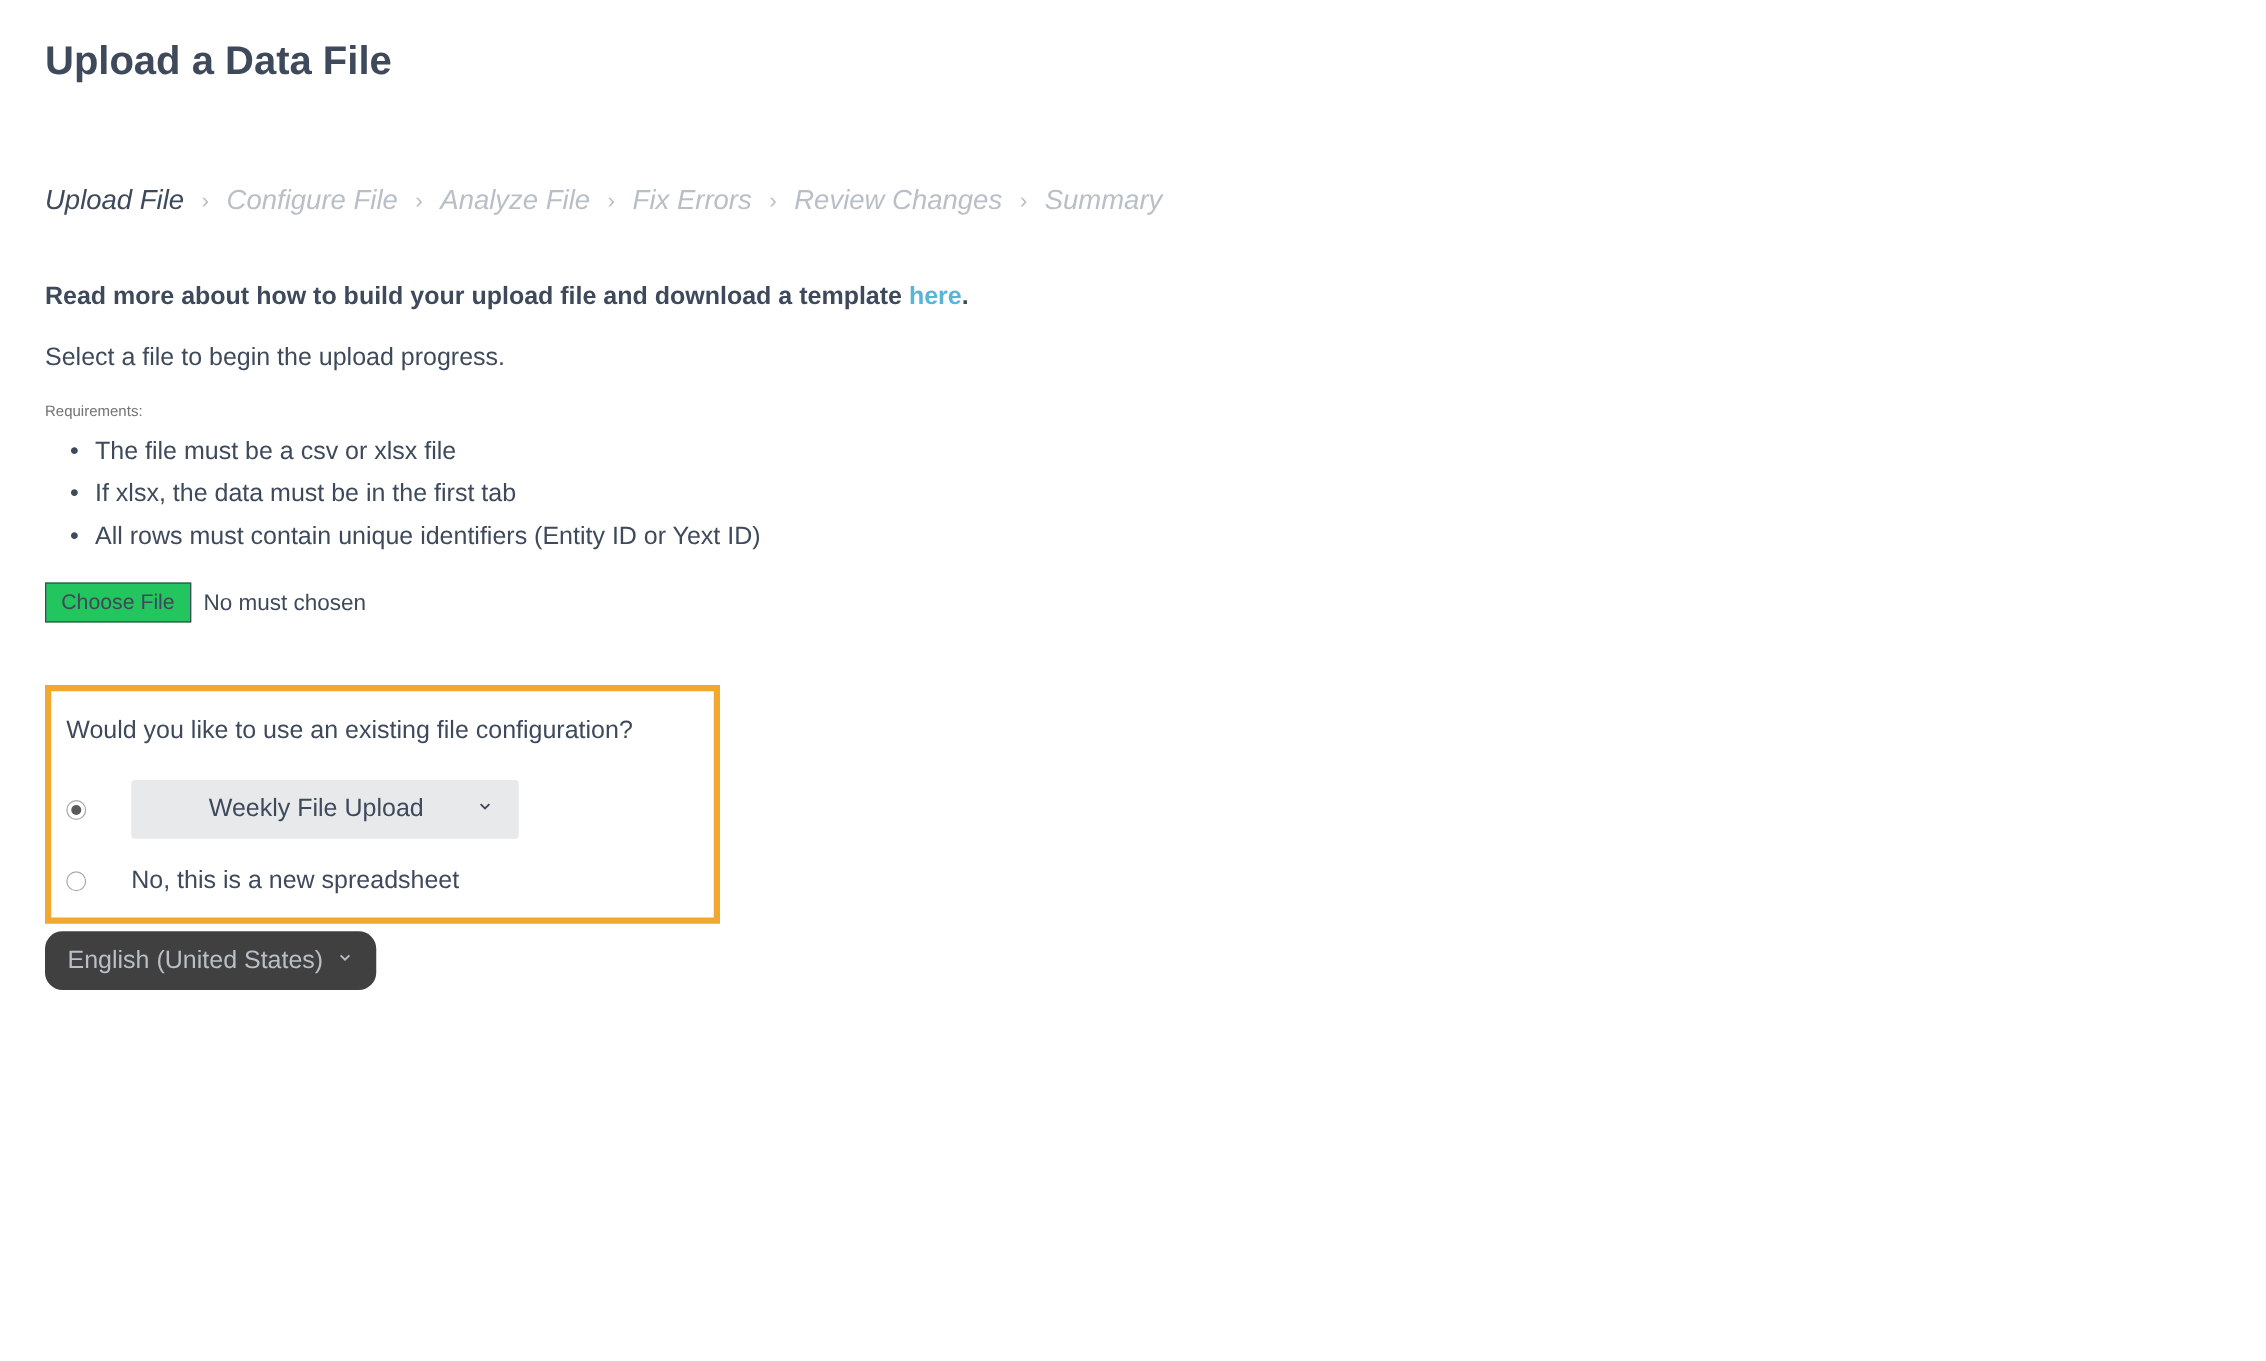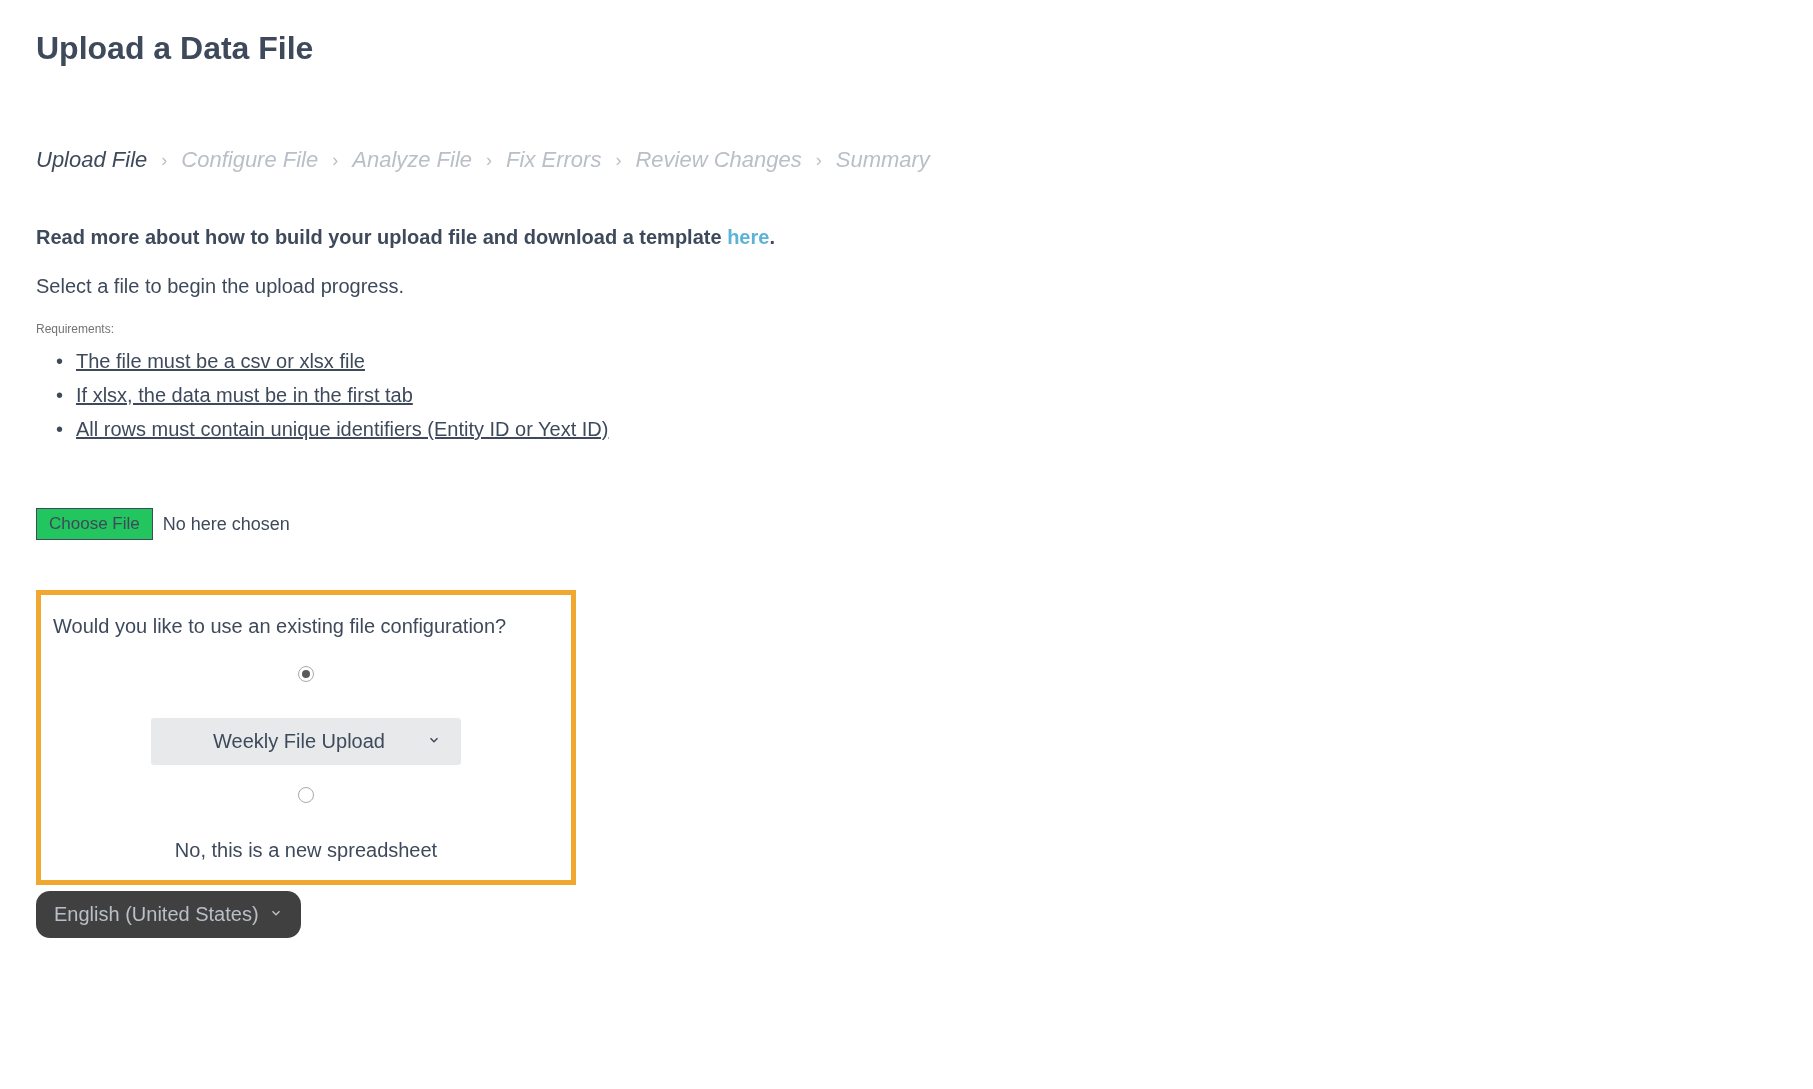--- a/index.html
+++ b/index.html
@@ -67,22 +67,21 @@
     
     .requirements-heading {
       font-size: 12px;
       color: #737373;
       margin-bottom: 8px;
     }
     
     .requirements-list {
       list-style: none;
       padding-left: 40px;
-      margin-bottom: 62px;
-      text-decoration: underline;
+      margin-bottom: 20px;
     }
     
     .requirements-list li {
       position: relative;
       font-size: 20px;
       color: #3e4a5b;
       line-height: 1.7;
     }
     
     .requirements-list li::before {
@@ -125,21 +124,20 @@
       font-size: 20px;
       color: #3e4a5b;
       margin-bottom: 28px;
     }
     
     .radio-row {
       display: flex;
       align-items: center;
       gap: 36px;
       margin-bottom: 22px;
-      flex-direction: column;
     }
     
     .radio-row:last-child {
       margin-bottom: 0;
     }
     
     .radio-input {
       width: 16px;
       height: 16px;
       border-radius: 50%;
@@ -243,21 +241,21 @@
 
 <p class="requirements-heading">Requirements:</p>
 <ul class="requirements-list">
   <li>The file must be a csv or xlsx file</li>
   <li>If xlsx, the data must be in the first tab</li>
   <li>All rows must contain unique identifiers (Entity ID or Yext ID)</li>
 </ul>
 
 <div class="file-picker">
   <button class="choose-file-btn">Choose File</button>
-  <span class="file-status">No here chosen</span>
+  <span class="file-status">No must chosen</span>
 </div>
 
 <div class="config-section">
   <p class="config-question">Would you like to use an existing file configuration?</p>
 
   <div class="radio-row">
     <div class="radio-input checked"></div>
     <div class="dropdown">
       <span class="dropdown-label">Weekly File Upload</span>
       <span class="dropdown-chevron">

